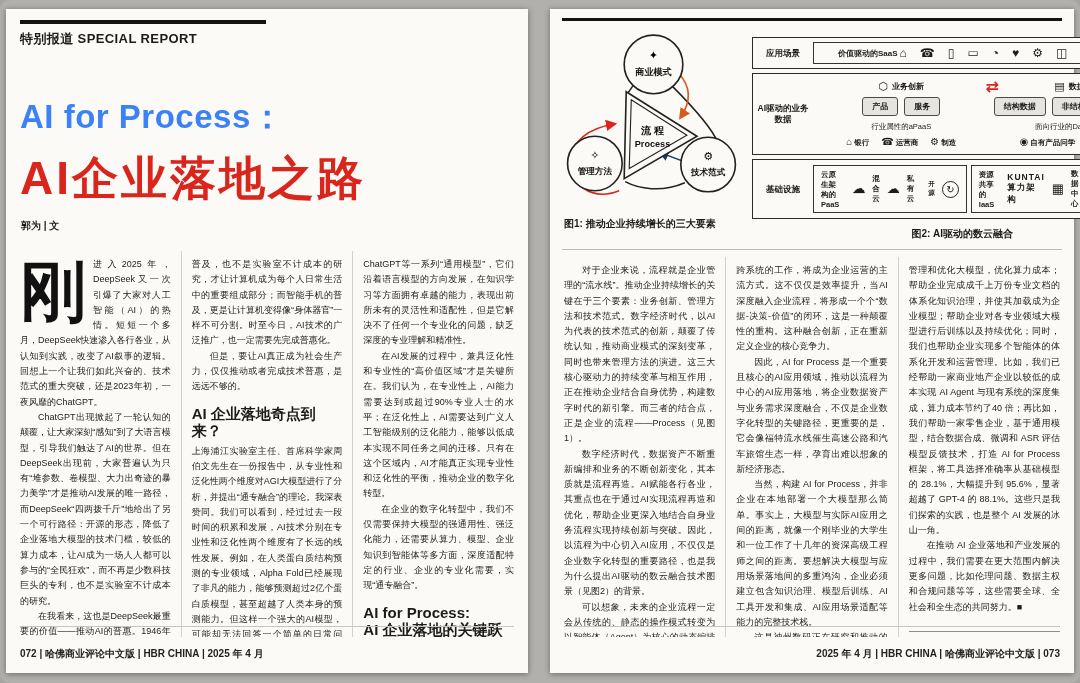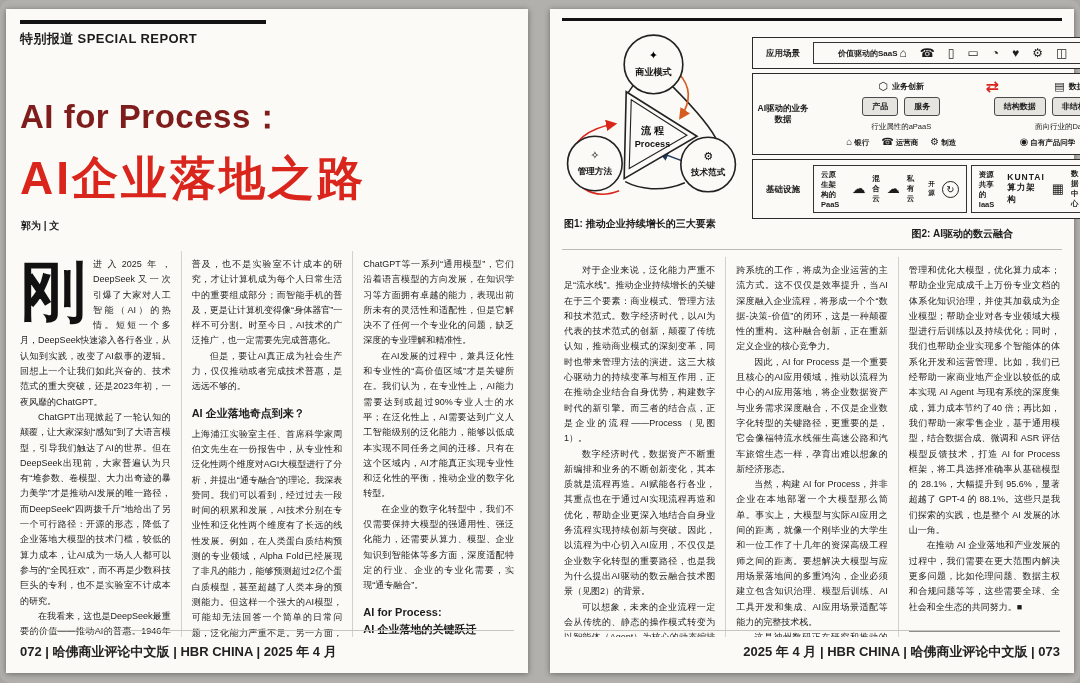--- a/index.html
+++ b/index.html
@@ -6,40 +6,40 @@
   .canvas{position:relative;width:1080px;height:683px;background:#b2b0ac;overflow:hidden;
           font-family:"Liberation Sans","DejaVu Sans",sans-serif;color:#1c1c1c;border-radius:10px;}
   .page{position:absolute;top:9px;height:664px;background:#fbfaf6;box-shadow:0 1px 6px rgba(0,0,0,.4);}
   .page-left{left:6px;width:522px;}
   .page-right{left:550px;width:524px;}
 
   
   .kicker-rule{position:absolute;left:14px;top:11px;width:246px;height:4px;background:#131313;}
   .kicker{position:absolute;left:14px;top:21px;font-size:13px;font-weight:bold;letter-spacing:.4px;}
   .title{position:absolute;left:14px;top:86px;margin:0;}
-  .title .t1{display:block;font-size:33px;font-weight:800;color:#7f1d1d;letter-spacing:.5px;}
+  .title .t1{display:block;font-size:33px;font-weight:800;color:#3b82f6;letter-spacing:.5px;}
   .title .t2{display:block;font-size:46px;font-weight:800;color:var(--red,#d9251c);letter-spacing:3px;margin-top:8px;}
   .byline{position:absolute;left:15px;top:210px;font-size:10px;font-weight:bold;}
 
   .cols{position:absolute;left:14px;right:14px;display:flex;}
   .cols-left{top:242px;bottom:36px;}
   .cols-right{top:248px;bottom:36px;}
   .col{flex:1;padding:6px 10px 0 10px;overflow:hidden;font-size:9px;line-height:15.3px;
        text-align:justify;}
   .col:first-child{padding-left:0;}
   .col:last-child{padding-right:0;}
   .col + .col{border-left:1px solid #d2d0ca;}
   .col p{margin:0;}
   .col p.ind{text-indent:2em;}
   .dropcap{float:left;font-size:66px;line-height:58px;font-weight:900;padding:5px 7px 0 0;color:#111;}
-  .colhead{font-size:11px;line-height:17px;font-weight:800;text-align:left;margin:10px 0 5px 0;}
+  .colhead{font-size:15px;line-height:17px;font-weight:800;text-align:left;margin:10px 0 5px 0;}
   .colhead span{display:block;}
 
-  .pfoot{position:absolute;left:14px;right:14px;bottom:12px;font-size:13px;font-weight:bold;
-         color:#222;border-top:1px solid #c7c5c0;padding-top:12px;}
+  .pfoot{position:absolute;left:14px;right:14px;bottom:12px;font-size:10px;font-weight:bold;
+         color:#222;border-top:1px solid #c7c5c0;padding-top:20px;}
   .pfoot.right{text-align:right;}
 
   
   .top-rule-full{position:absolute;left:12px;right:12px;top:9px;height:3px;background:#131313;}
   .figures{position:absolute;left:14px;right:12px;top:20px;height:214px;display:flex;}
   .fig1{width:182px;position:relative;}
   .figcap{font-size:10px;font-weight:800;margin-top:4px;}
   .figcap.center{text-align:center;}
   .fig2{flex:1;margin-left:10px;display:flex;flex-direction:column;padding-top:8px;}
 
@@ -254,21 +254,21 @@
           </div>
         </div>
         <div class="figcap center">图2: AI驱动的数云融合</div>
       </div>
     </div>
 
     <div class="figs-rule"></div>
 
     <div class="cols cols-right">
       <div class="col">
-        <p class="ind">对于企业来说，泛化能力严重不足“流水线”。推动企业持续增长的关键在于三个要素：商业模式、管理方法和技术范式。数字经济时代，以AI为代表的技术范式的创新，颠覆了传统认知，推动商业模式的深刻变革，同时也带来管理方法的演进。这三大核心驱动力的持续变革与相互作用，正在推动企业结合自身优势，构建数字时代的新引擎。而三者的结合点，正是企业的流程——Process（见图1）。</p>
+        <p class="ind">对于企业来说，流程就是企业管理的“流水线”。推动企业持续增长的关键在于三个要素：业务创新、管理方法和技术范式。数字经济时代，以AI为代表的技术范式的创新，颠覆了传统认知，推动商业模式的深刻变革，同时也带来管理方法的演进。这三大核心驱动力的持续变革与相互作用，正在推动企业结合自身优势，构建数字时代的新引擎。而三者的结合点，正是企业的流程——Process（见图1）。</p>
         <p class="ind">数字经济时代，数据资产不断重新编排和业务的不断创新变化，其本质就是流程再造。AI赋能各行各业，其重点也在于通过AI实现流程再造和优化，帮助企业更深入地结合自身业务流程实现持续创新与突破。因此，以流程为中心切入AI应用，不仅仅是企业数字化转型的重要路径，也是我为什么提出AI驱动的数云融合技术图景（见图2）的背景。</p>
         <p class="ind">可以想象，未来的企业流程一定会从传统的、静态的操作模式转变为以智能体（Agent）为核心的动态编排与协作系统。也就是说，由“智能体”基于实时交互，完成任务分发，高效处理复杂、跨部门、</p>
       </div>
       <div class="col">
         <p>跨系统的工作，将成为企业运营的主流方式。这不仅仅是效率提升，当AI深度融入企业流程，将形成一个个“数据-决策-价值”的闭环，这是一种颠覆性的重构。这种融合创新，正在重新定义企业的核心竞争力。</p>
         <p class="ind">因此，AI for Process 是一个重要且核心的AI应用领域，推动以流程为中心的AI应用落地，将企业数据资产与业务需求深度融合，不仅是企业数字化转型的关键路径，更重要的是，它会像福特流水线催生高速公路和汽车旅馆生态一样，孕育出难以想象的新经济形态。</p>
         <p class="ind">当然，构建 AI for Process，并非企业在本地部署一个大模型那么简单。事实上，大模型与实际AI应用之间的距离，就像一个刚毕业的大学生和一位工作了十几年的资深高级工程师之间的距离。要想解决大模型与应用场景落地间的多重鸿沟，企业必须建立包含知识治理、模型后训练、AI工具开发和集成、AI应用场景适配等能力的完整技术栈。</p>
         <p class="ind">这是神州数码正在研究和推动的事情，我们推出了“神州问学平台”，帮助企业部署、</p>
       </div>
       <div class="col">

